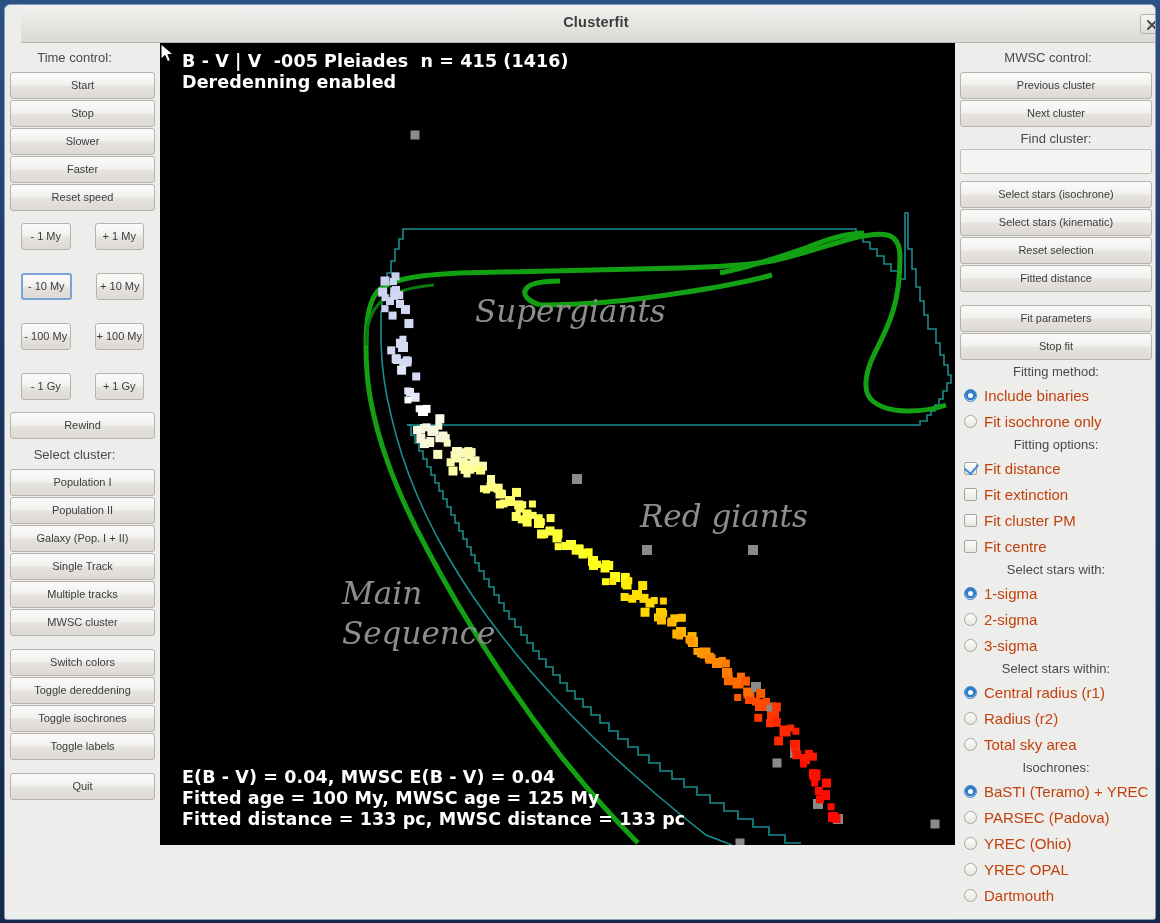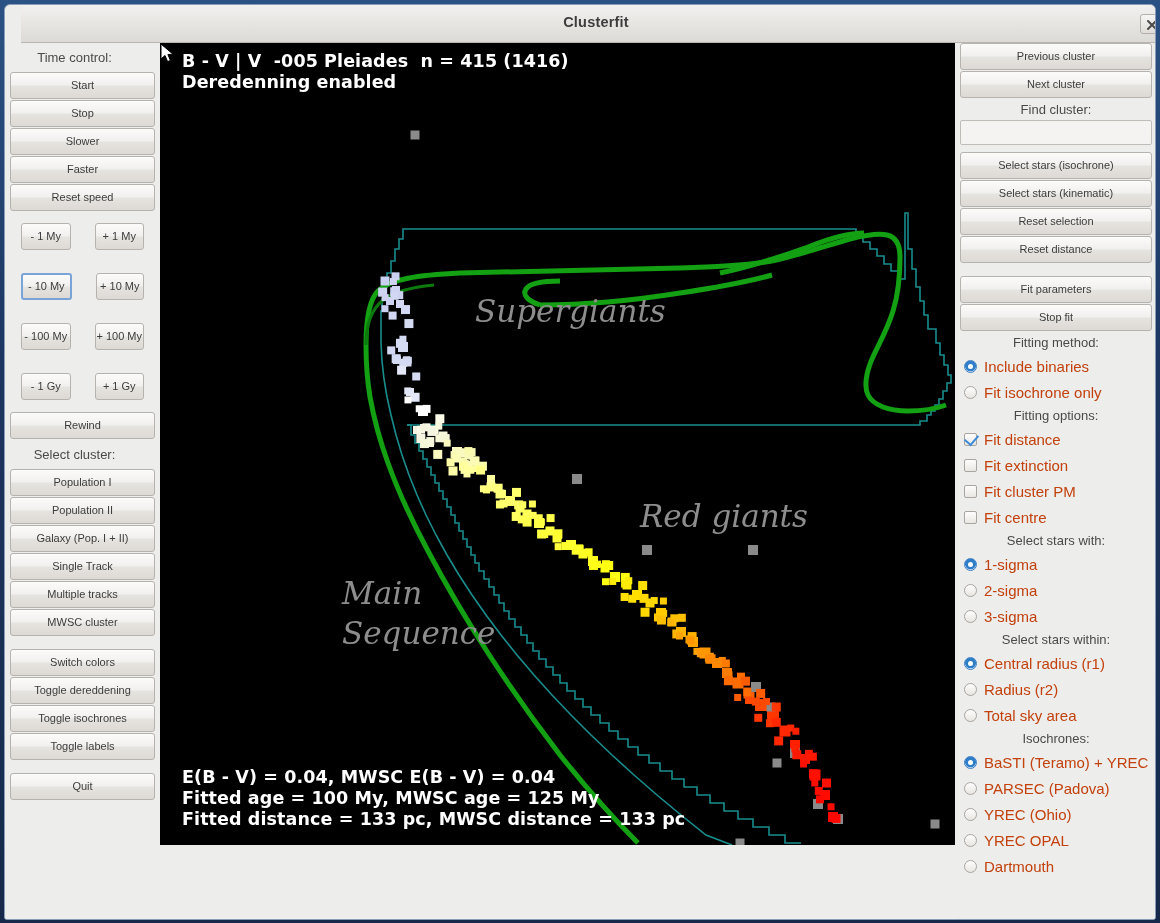--- a/index.html
+++ b/index.html
@@ -532,32 +532,33 @@
     <div class="region-label" id="lbl-supergiants">Supergiants</div>
     <div class="region-label" id="lbl-redgiants">Red giants</div>
     <div class="region-label" id="lbl-mainseq"><span>Main</span><br><span>Sequence</span></div>
 
     <svg id="cursor" width="16" height="22" viewBox="0 0 16 22">
       <path d="M1,1 L1,16 L5,12.5 L7.6,18.6 L10.4,17.4 L7.9,11.5 L13,11.2 Z" fill="#ffffff" stroke="#000000" stroke-width="1"></path>
     </svg>
   </div>
 
   <div class="panel" id="rightpanel">
+    <div class="sec-label">MWSC control:</div>
 
     <div class="btn">Previous cluster</div>
     <div class="btn">Next cluster</div>
     <div class="grp-label">Find cluster:</div>
     <input class="txtfield" type="text" value="" placeholder="" style="">
 
     <div class="spacer-sm"></div>
 
     <div class="btn">Select stars (isochrone)</div>
     <div class="btn">Select stars (kinematic)</div>
     <div class="btn">Reset selection</div>
-    <div class="btn">Reset distance</div>
+    <div class="btn">Fitted distance</div>
 
     <div class="spacer"></div>
 
     <div class="btn">Fit parameters</div>
     <div class="btn">Stop fit</div>
 
     <div class="grp-label">Fitting method:</div>
     <div class="optrow">
       <span class="radio on"></span>
       <span>Include binaries</span>

